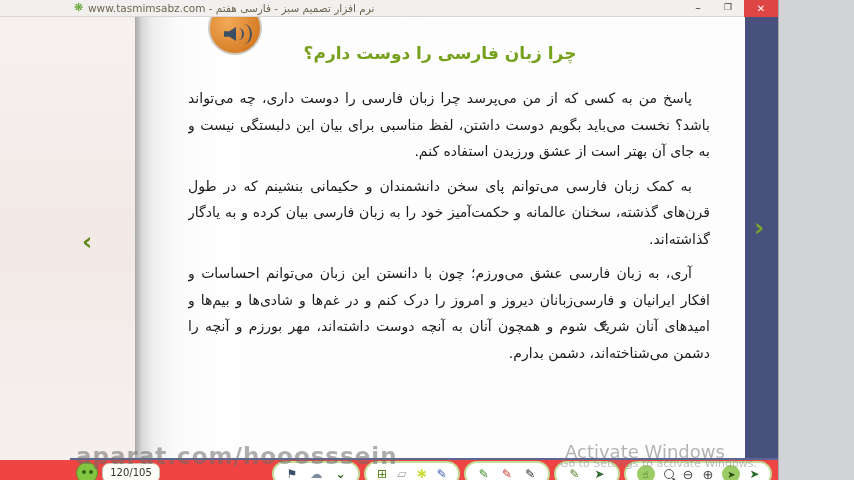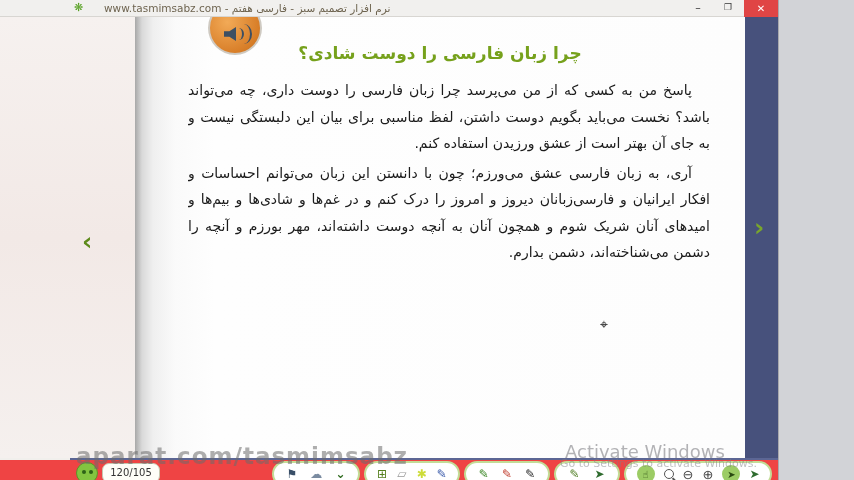--- a/index.html
+++ b/index.html
@@ -5,21 +5,21 @@
   * { margin:0; padding:0; box-sizing:border-box; }
   body { font-family:"DejaVu Sans", sans-serif; }
   .screen { position:relative; width:854px; height:480px; overflow:hidden; background:#d2d3d7; }
 
   
   .window { position:absolute; left:0; top:0; width:778px; height:480px; background:#f1efec; }
   .desktop-strip { position:absolute; left:778px; top:0; width:76px; height:480px; background:#d2d3d7; border-left:1px solid #a9a9ad; }
 
   .titlebar { position:absolute; left:0; top:0; width:778px; height:17px; background:#f1f0ee; border-bottom:1px solid #d8d6d2; z-index:30; }
   .app-icon { position:absolute; left:74px; top:1px; font-size:11px; color:#55a020; }
-  .title-text { position:absolute; left:88px; top:2px; font-size:10.5px; color:#6e6450; direction:rtl; white-space:nowrap;margin-left:16px; }
+  .title-text { position:absolute; left:88px; top:2px; font-size:10.5px; color:#6e6450; direction:rtl; white-space:nowrap; }
   .btn-min, .btn-max { position:absolute; top:0; width:22px; height:17px; text-align:center; font-size:11px; line-height:15px; color:#333; cursor:default; }
   .btn-min { left:687px; }
   .btn-max { left:717px; font-size:9px; }
   .btn-close { position:absolute; left:744px; top:0; width:34px; height:17px; background:#e04545; color:#fff; text-align:center; font-size:10px; line-height:17px; }
 
   .content { position:absolute; left:0; top:17px; width:778px; height:463px; overflow:hidden; }
 
   
   .left-margin { position:absolute; left:0; top:0; width:135px; height:441px; background:linear-gradient(to bottom,#f6f1ef 0%,#f2e9e6 50%,#f5f0ee 100%); }
   .page { position:absolute; left:135px; top:0; width:610px; height:441px;
@@ -31,21 +31,21 @@
   .spk { position:absolute; left:14px; top:24px; width:12px; height:14px; background:#3d4f63;
          clip-path:polygon(0 30%, 45% 30%, 100% 0, 100% 100%, 45% 70%, 0 70%); }
   .wave1, .wave2 { position:absolute; border:2px solid #3d4f63; border-left:none; border-top:none; border-bottom:none; border-radius:50%; }
   .wave1 { left:24px; top:25px; width:10px; height:12px; }
   .wave2 { left:26px; top:21px; width:16px; height:20px; }
 
   .lesson-title { position:absolute; left:0; top:26px; width:610px; text-align:center; font-size:17px; font-weight:bold; color:#76a11c; direction:rtl; }
 
   .text-body { position:absolute; left:53px; top:60px; width:522px; height:380px; overflow:hidden;
                direction:rtl; text-align:justify; font-size:14px; line-height:26.5px; color:#1b1b1b; }
-  .text-body p { margin:0 0 3px 0; text-indent:18px; }
+  .text-body p { margin:8px 0 3px 0; text-indent:18px; }
 
   
   .nav-prev { position:absolute; left:82px; top:210px; font-size:25px; font-weight:bold; color:#5d8a1b; cursor:pointer; z-index:3; }
   .nav-next { position:absolute; left:9px; top:196px; font-size:25px; font-weight:bold; color:#79a62c; cursor:pointer; }
 
   
   .page-bottom-line { position:absolute; left:70px; top:441px; width:708px; height:2px; background:#5c6694; z-index:3; }
   .toolbar { position:absolute; left:0; top:443px; width:778px; height:36px; background:#ef4444; z-index:4; }
 
   .circle-btn { position:absolute; left:76px; top:2px; width:22px; height:22px; border-radius:50%;
@@ -93,23 +93,24 @@
 
     <div class="content">
       <div class="left-margin"></div>
 
       <div class="page">
         <div class="logo">
           <span class="spk"></span>
           <span class="wave1"></span>
           <span class="wave2"></span>
         </div>
-        <h1 class="lesson-title">چرا زبان فارسی را دوست شادی؟</h1>
+        <h1 class="lesson-title">چرا زبان فارسی را دوست دارم؟</h1>
         <div class="text-body">
           <p>پاسخ من به کسی که از من می‌پرسد چرا زبان فارسی را دوست داری، چه می‌تواند باشد؟ نخست می‌باید بگویم دوست داشتن، لفظ مناسبی برای بیان این دلبستگی نیست و به جای آن بهتر است از عشق ورزیدن استفاده کنم.</p>
+          <p>به کمک زبان فارسی می‌توانم پای سخن دانشمندان و حکیمانی بنشینم که در طول قرن‌های گذشته، سخنان عالمانه و حکمت‌آمیز خود را به زبان فارسی بیان کرده و به یادگار گذاشته‌اند.</p>
           <p>آری، به زبان فارسی عشق می‌ورزم؛ چون با دانستن این زبان می‌توانم احساسات و افکار ایرانیان و فارسی‌زبانان دیروز و امروز را درک کنم و در غم‌ها و شادی‌ها و بیم‌ها و امیدهای آنان شریک شوم و همچون آنان به آنچه دوست داشته‌اند، مهر بورزم و آنچه را دشمن می‌شناخته‌اند، دشمن بدارم.</p>
 
         </div>
       </div>
 
       <div class="right-strip">
         <span class="nav-next">›</span>
       </div>
       <span class="nav-prev">‹</span>
 
@@ -151,18 +152,18 @@
           <span class="ticon c-zoom">⊖</span>
           <span class="ticon c-zoom">⊕</span>
           <span class="send-wrap">
               <span>➤</span>
             </span>
           <span class="ticon c-plane">➤</span>
         </div>
       </div>
 
       <span class="cursor">⌖</span>
-      <span class="aparat">aparat.com/tasmimsabz</span>
+      <span class="aparat">aparat.com/hooosssein</span>
       <span class="activate1">Activate Windows</span>
       <span class="activate2">Go to Settings to activate Windows.</span>
     </div>
   </div>
 </div>
 
 </body></html>

